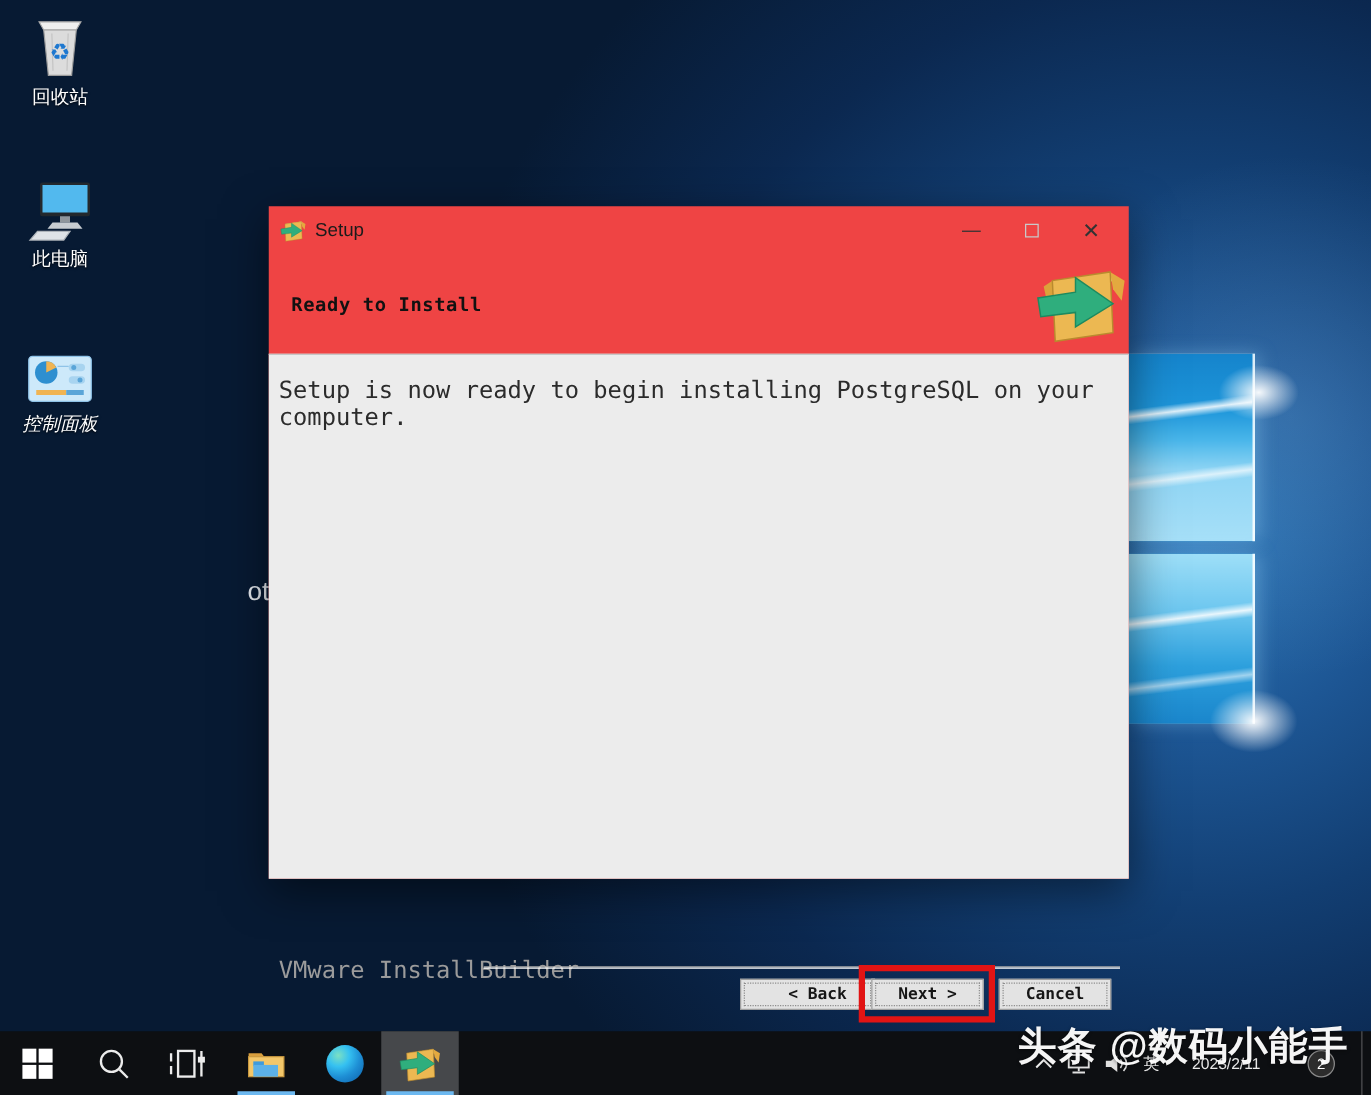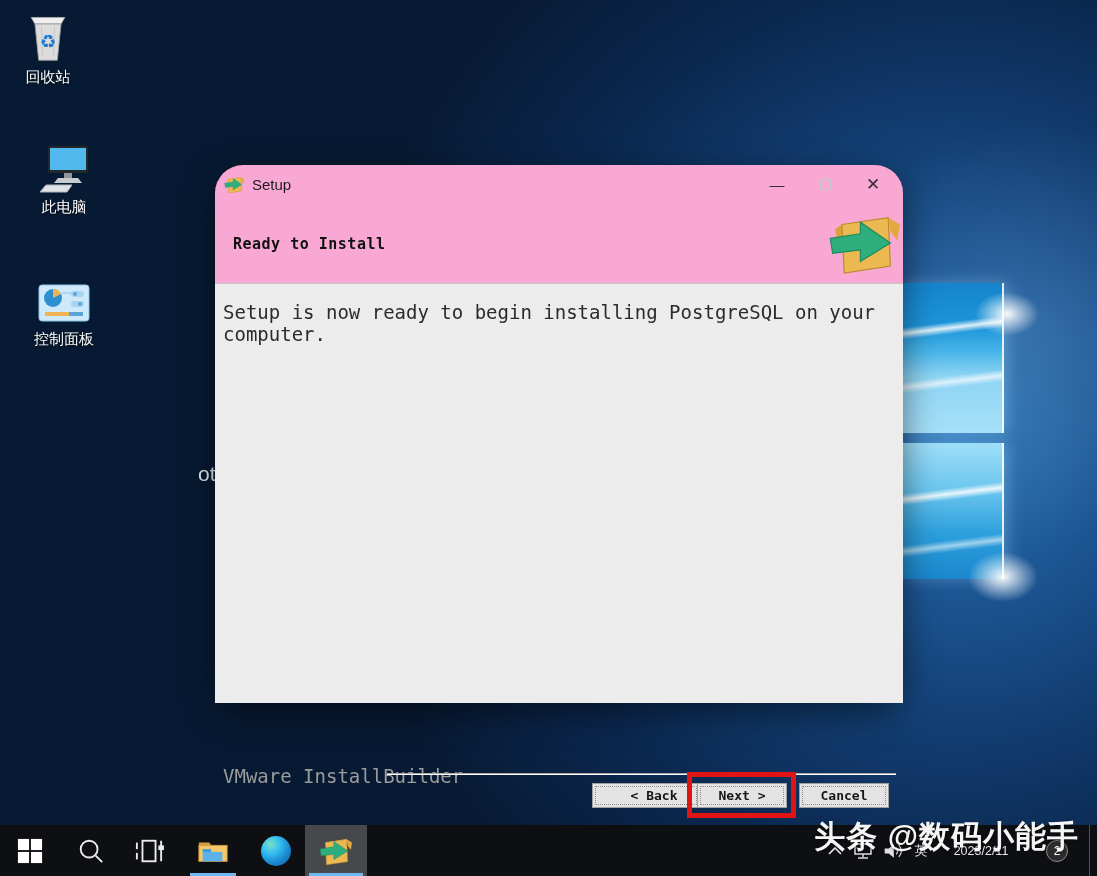--- a/index.html
+++ b/index.html
@@ -26,27 +26,27 @@
   .pane-bottom .beam.b1 { top:44px; } .pane-bottom .beam.b2 { top:96px; opacity:.65; }
   .glow { position:absolute; background:radial-gradient(closest-side, rgba(255,255,255,0.95), rgba(255,255,255,0)); }
   .glow.g1 { left:975px; top:292px; width:64px; height:44px; }
   .glow.g2 { left:968px; top:552px; width:70px; height:50px; }
 
   
   .desk-icon { position:absolute; width:96px; text-align:center; cursor:default; }
   .desk-icon .ic { height:56px; display:flex; align-items:flex-end; justify-content:center; }
   .desk-icon .lbl { margin-top:4px; font-size:15px; color:#fff; text-shadow:0 1px 2px rgba(0,0,0,0.9);text-align:center; }
   #icon-recycle { left:0; top:8px; }
-  #icon-pc { left:16px; top:138px; }
-  #icon-cp { left:16px; top:270px; }
+  #icon-pc { left:0; top:138px; }
+  #icon-cp { left:0; top:270px;font-style:italic; }
   .partial-text { position:absolute; left:198px; top:462px; color:#e7ecf2; font-size:21px; }
 
   
-  .dialog { position:absolute; left:215px; top:165px; width:688px; height:538px; background:#f9a8d4;
-    box-shadow: 0 10px 34px rgba(0,0,0,0.5); font-family:"DejaVu Sans Mono", monospace;border-radius:28px; }
+  .dialog { position:absolute; left:215px; top:165px; width:688px; height:538px; background:#ef4444;
+    box-shadow: 0 10px 34px rgba(0,0,0,0.5); font-family:"DejaVu Sans Mono", monospace; }
   .titlebar { position:absolute; left:0; top:0; right:0; height:38px; display:flex; align-items:center; padding-left:9px; }
   .title-ic { width:21px; height:21px; margin-right:7px; }
   .title-txt { font-family:"Liberation Sans", sans-serif; font-size:15px; color:#1b1b1b; }
   .win-controls { position:absolute; right:6px; top:0; height:38px; display:flex; }
   .wc { width:48px; height:38px; display:flex; align-items:center; justify-content:center;
         font-family:"Liberation Sans", sans-serif; font-size:15px; color:#333; cursor:pointer; }
   .wc .maxbox { width:11px; height:11px; border:1px solid #c9c9c9; }
   .wc.close { font-size:17px; }
   .hdr-heading { position:absolute; left:18px; top:70px; font-size:15px; font-weight:bold; color:#111; letter-spacing:0.5px; }
   .hdr-icon { position:absolute; left:613px; top:40px; width:74px; height:76px; }

